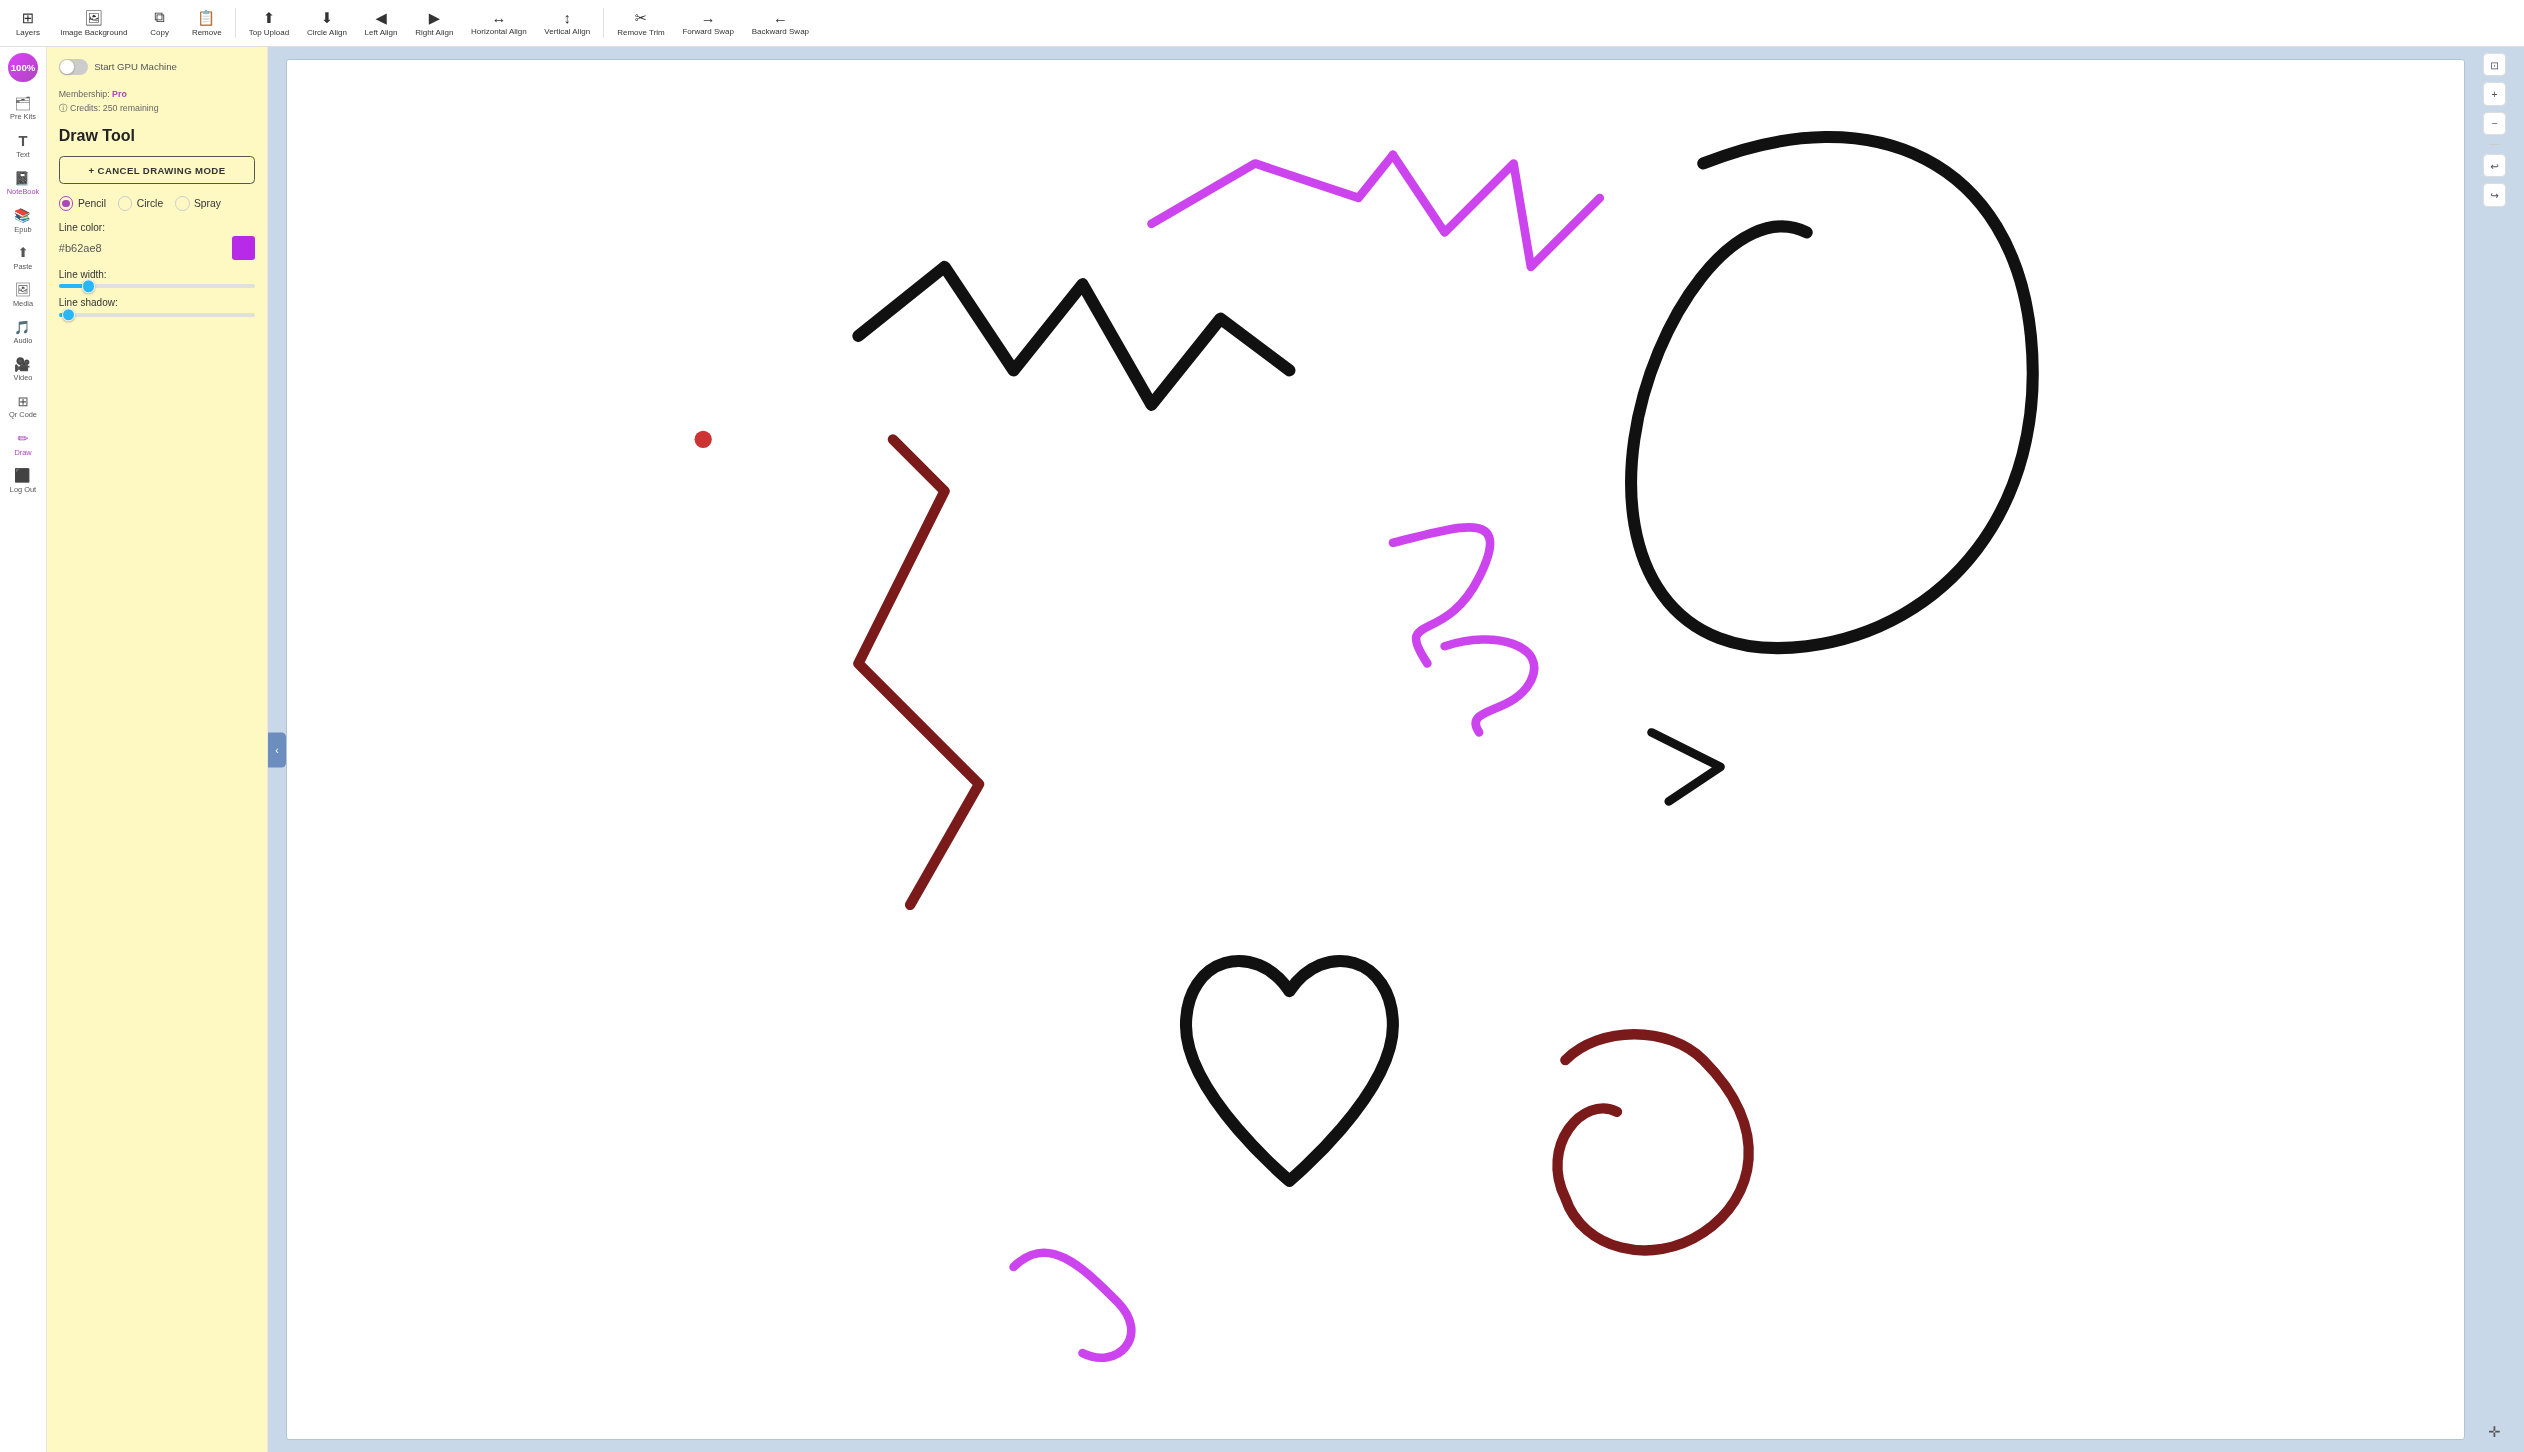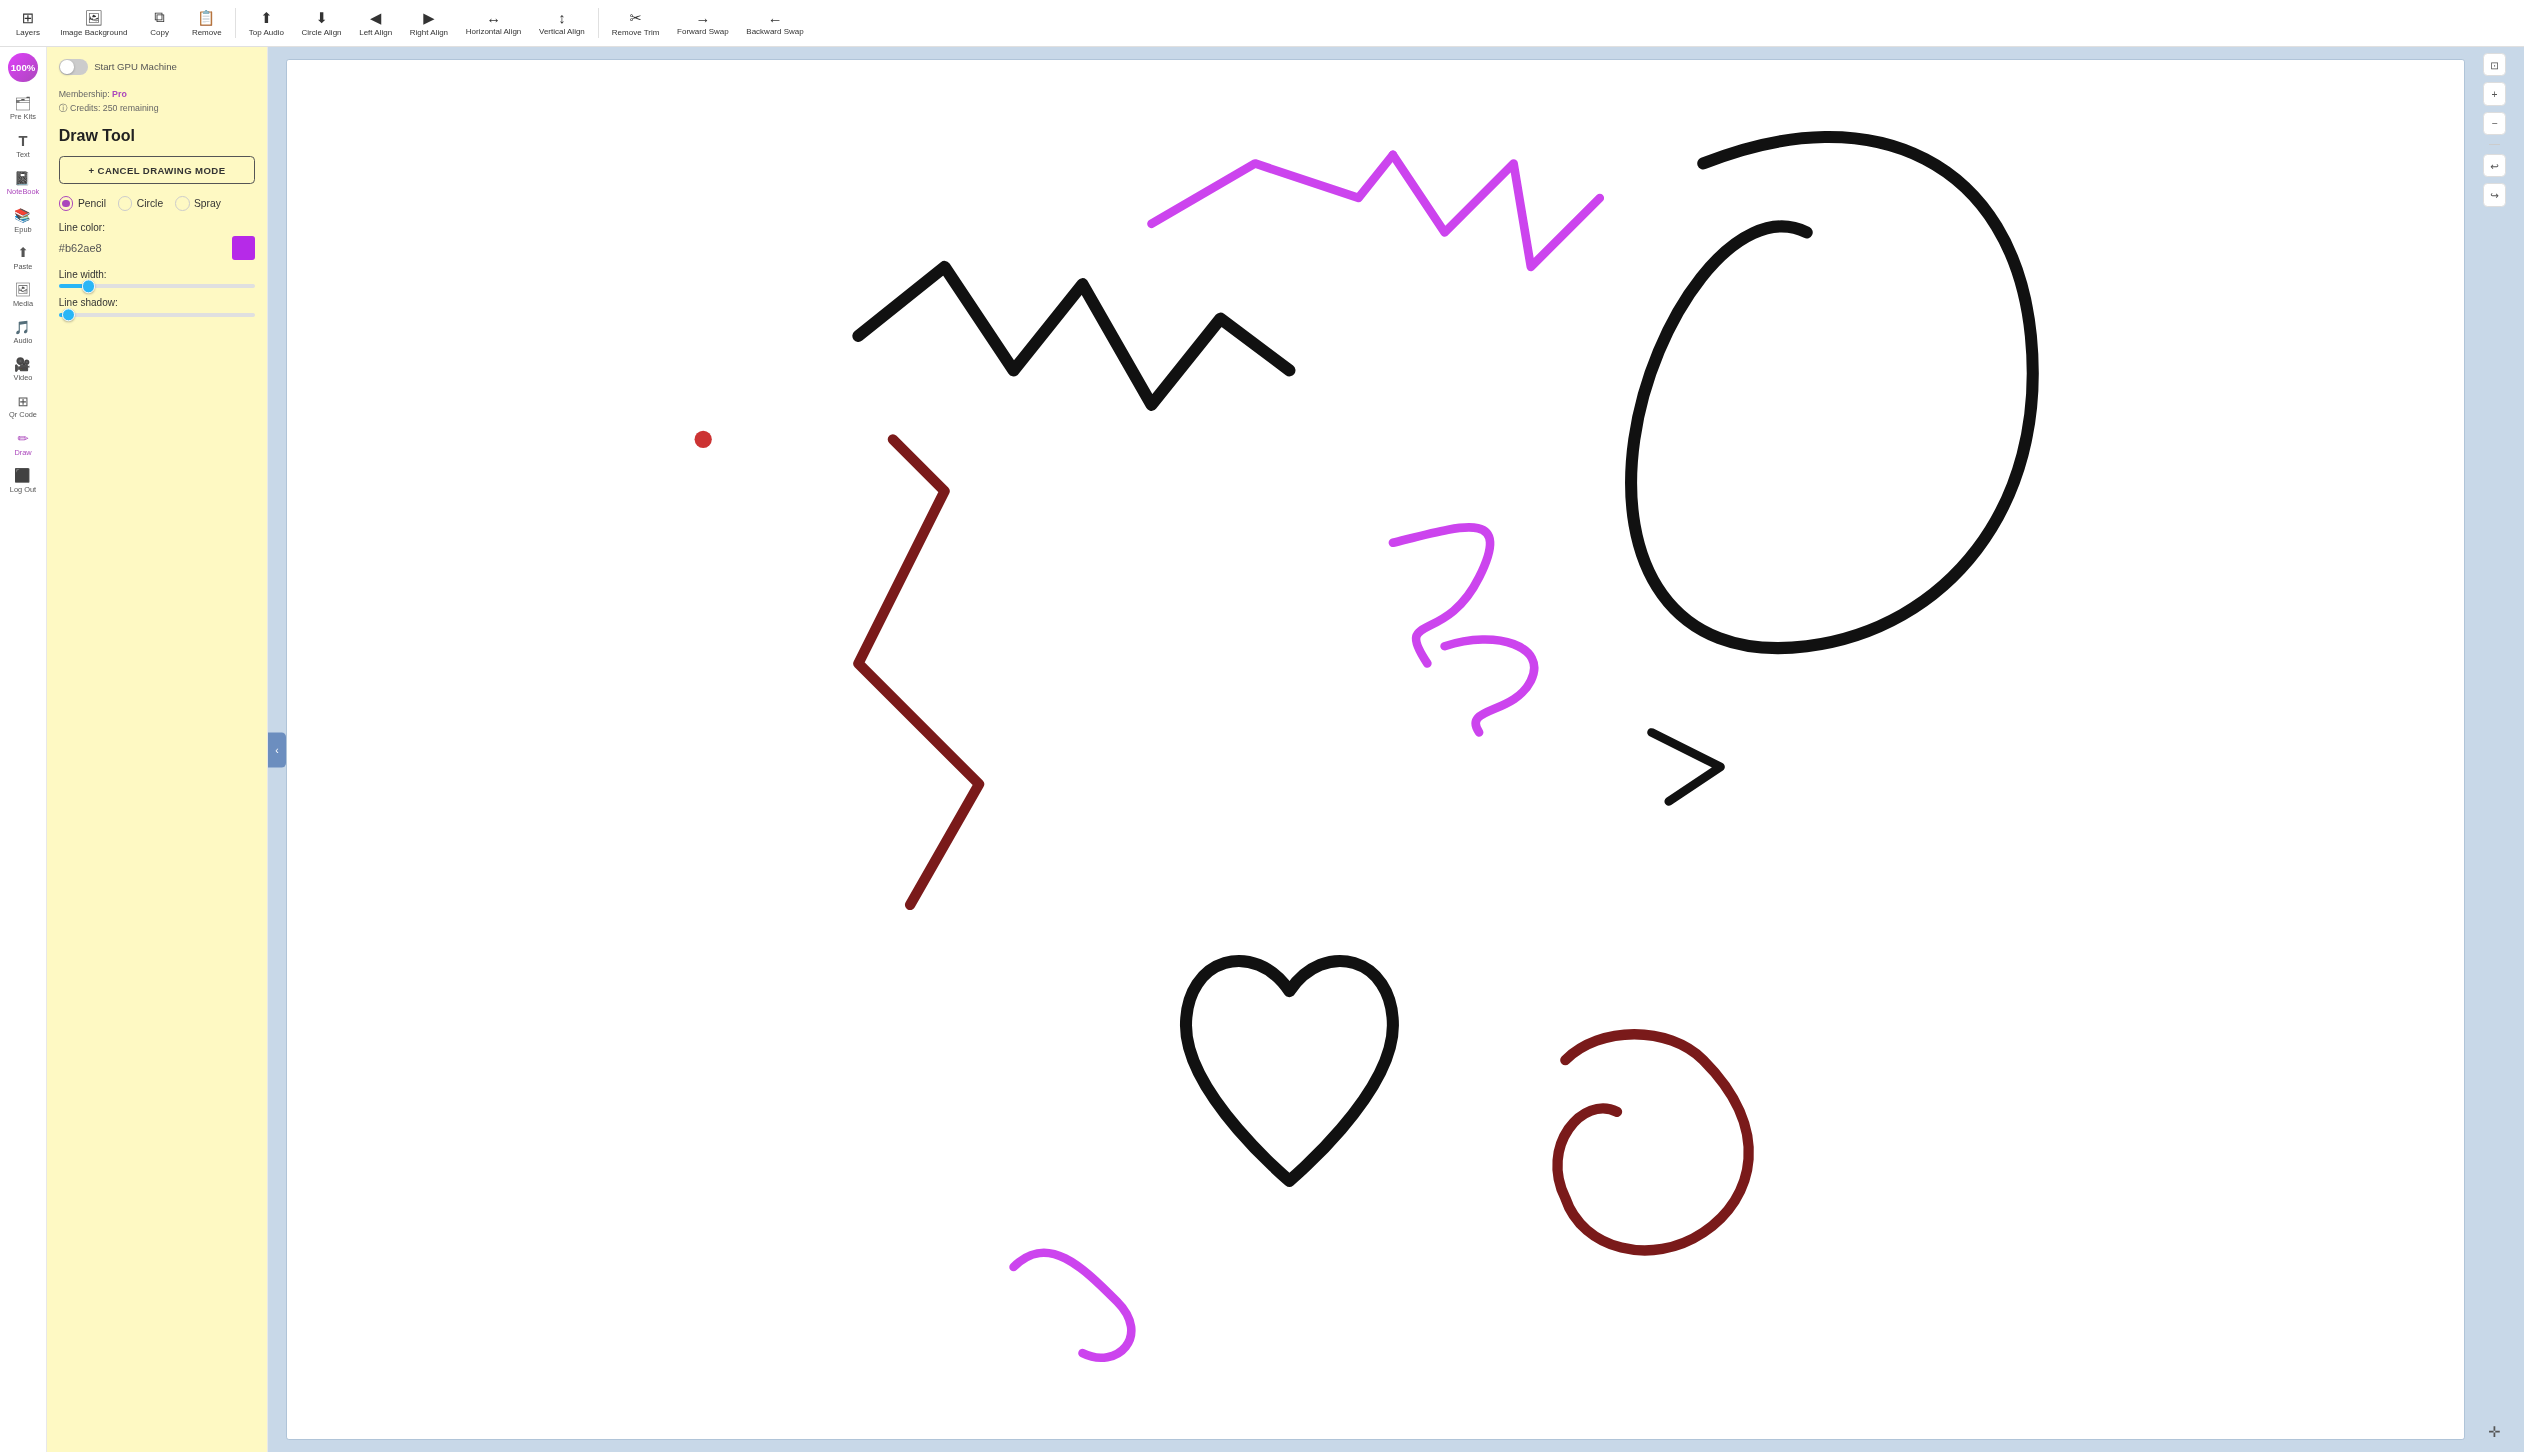--- a/index.html
+++ b/index.html
@@ -338,21 +338,21 @@
     <span class="tb-icon">⧉</span>
     <span>Copy</span>
   </button>
   <button class="toolbar-btn">
     <span class="tb-icon">📋</span>
     <span>Remove</span>
   </button>
   <div class="toolbar-divider"></div>
   <button class="toolbar-btn">
     <span class="tb-icon">⬆</span>
-    <span>Top Audio</span>
+    <span>Top Upload</span>
   </button>
   <button class="toolbar-btn">
     <span class="tb-icon">⬇</span>
     <span>Circle Align</span>
   </button>
   <button class="toolbar-btn">
     <span class="tb-icon">◀</span>
     <span>Left Align</span>
   </button>
   <button class="toolbar-btn">

